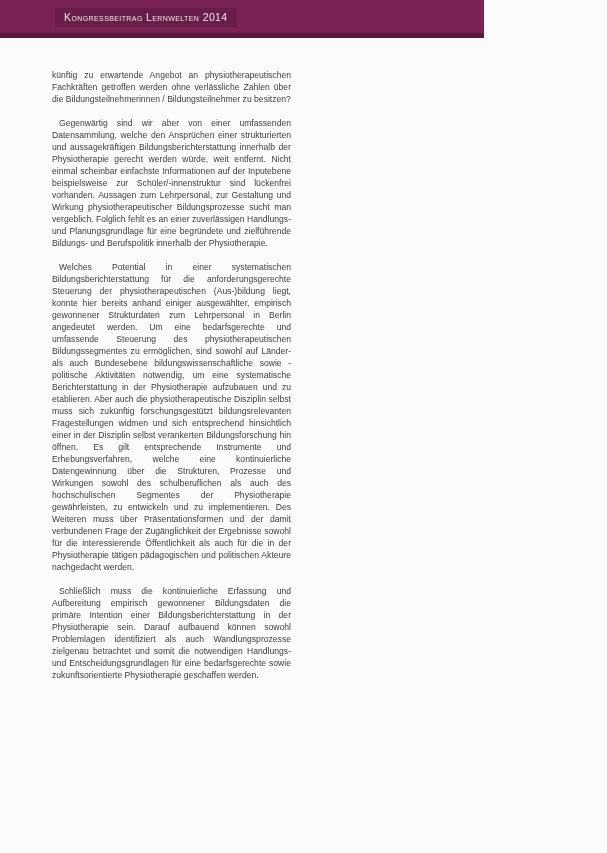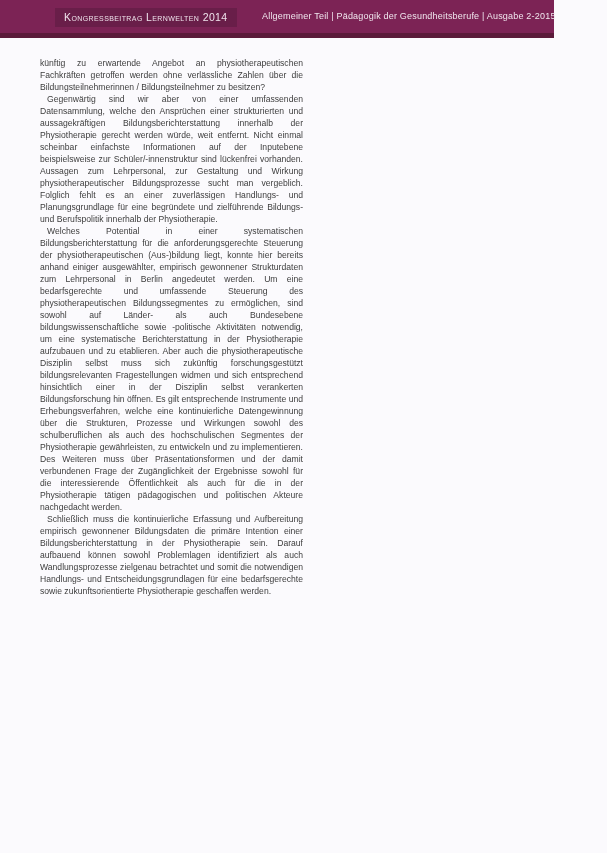--- a/index.html
+++ b/index.html
@@ -8,21 +8,21 @@
     width: 607px; height: 853px;
     position: relative;
     background: #fbfafd;
     font-family: "Liberation Sans", sans-serif;
     overflow: hidden;
   }
 
   
   .topbar {
     position: absolute; top: 0; left: 0;
-    width: 554px; height: 38px;
+    width: 484px; height: 38px;
     background: #7c2355;
     border-bottom: 0;
   }
   .topbar::after {
     content: "";
     position: absolute; left: 0; bottom: 0;
     width: 100%; height: 5px;
     background: #5b1a3a;
   }
   .kicker {
@@ -49,21 +49,21 @@
     position: absolute;
     left: 40px; top: 57px;
     width: 263px;
     color: #3d3d3d;
     font-size: 8.6px;
     line-height: 12px;
     text-align: justify;
     hyphens: auto;
     -webkit-hyphens: auto;
   }
-  .content p { margin: 0; text-indent: 7px; }
+  .content p { margin: 12px; text-indent: 7px; }
   .content p:first-child { text-indent: 0; }
 
   
   .pagefoot {
     position: absolute;
     left: 40px; right: 42px; top: 855px;
     display: flex;
     justify-content: space-between;
     align-items: center;
     color: #3a3a3a;
@@ -84,21 +84,20 @@
   }
   .pagenum { letter-spacing: 0.8px; }
 </style>
 </head>
 <body>
 
 <div class="page">
 
   <header class="topbar">
     <span class="kicker">Kongressbeitrag Lernwelten 2014</span>
-    <span class="journal-info">Allgemeiner Teil | Pädagogik der Gesundheitsberufe | Ausgabe 2-2015</span>
   </header>
 
   <main class="content">
     <p>künftig zu erwartende Angebot an physiotherapeutischen Fachkräften getroffen werden ohne verlässliche Zahlen über die Bildungsteilnehmerinnen / Bildungsteilnehmer zu besitzen?</p>
     <p>Gegenwärtig sind wir aber von einer umfassenden Datensammlung, welche den Ansprüchen einer strukturierten und aussagekräftigen Bildungsberichterstattung innerhalb der Physiotherapie gerecht werden würde, weit entfernt. Nicht einmal scheinbar einfachste Informationen auf der Inputebene beispielsweise zur Schüler/-innenstruktur sind lückenfrei vorhanden. Aussagen zum Lehrpersonal, zur Gestaltung und Wirkung physiotherapeutischer Bildungsprozesse sucht man vergeblich. Folglich fehlt es an einer zuverlässigen Handlungs- und Planungsgrundlage für eine begründete und zielführende Bildungs- und Berufspolitik innerhalb der Physiotherapie.</p>
     <p>Welches Potential in einer systematischen Bildungsberichterstattung für die anforderungsgerechte Steuerung der physiotherapeutischen (Aus-)bildung liegt, konnte hier bereits anhand einiger ausgewählter, empirisch gewonnener Strukturdaten zum Lehrpersonal in Berlin angedeutet werden. Um eine bedarfsgerechte und umfassende Steuerung des physiotherapeutischen Bildungssegmentes zu ermöglichen, sind sowohl auf Länder- als auch Bundesebene bildungswissenschaftliche sowie -politische Aktivitäten notwendig, um eine systematische Berichterstattung in der Physiotherapie aufzubauen und zu etablieren. Aber auch die physiotherapeutische Disziplin selbst muss sich zukünftig forschungsgestützt bildungsrelevanten Fragestellungen widmen und sich entsprechend hinsichtlich einer in der Disziplin selbst verankerten Bildungsforschung hin öffnen. Es gilt entsprechende Instrumente und Erhebungsverfahren, welche eine kontinuierliche Datengewinnung über die Strukturen, Prozesse und Wirkungen sowohl des schulberuflichen als auch des hochschulischen Segmentes der Physiotherapie gewährleisten, zu entwickeln und zu implementieren. Des Weiteren muss über Präsentationsformen und der damit verbundenen Frage der Zugänglichkeit der Ergebnisse sowohl für die interessierende Öffentlichkeit als auch für die in der Physiotherapie tätigen pädagogischen und politischen Akteure nachgedacht werden.</p>
     <p>Schließlich muss die kontinuierliche Erfassung und Aufbereitung empirisch gewonnener Bildungsdaten die primäre Intention einer Bildungsberichterstattung in der Physiotherapie sein. Darauf aufbauend können sowohl Problemlagen identifiziert als auch Wandlungsprozesse zielgenau betrachtet und somit die notwendigen Handlungs- und Entscheidungsgrundlagen für eine bedarfsgerechte sowie zukunftsorientierte Physiotherapie geschaffen werden.</p>
   </main>
 
   <footer class="pagefoot">

